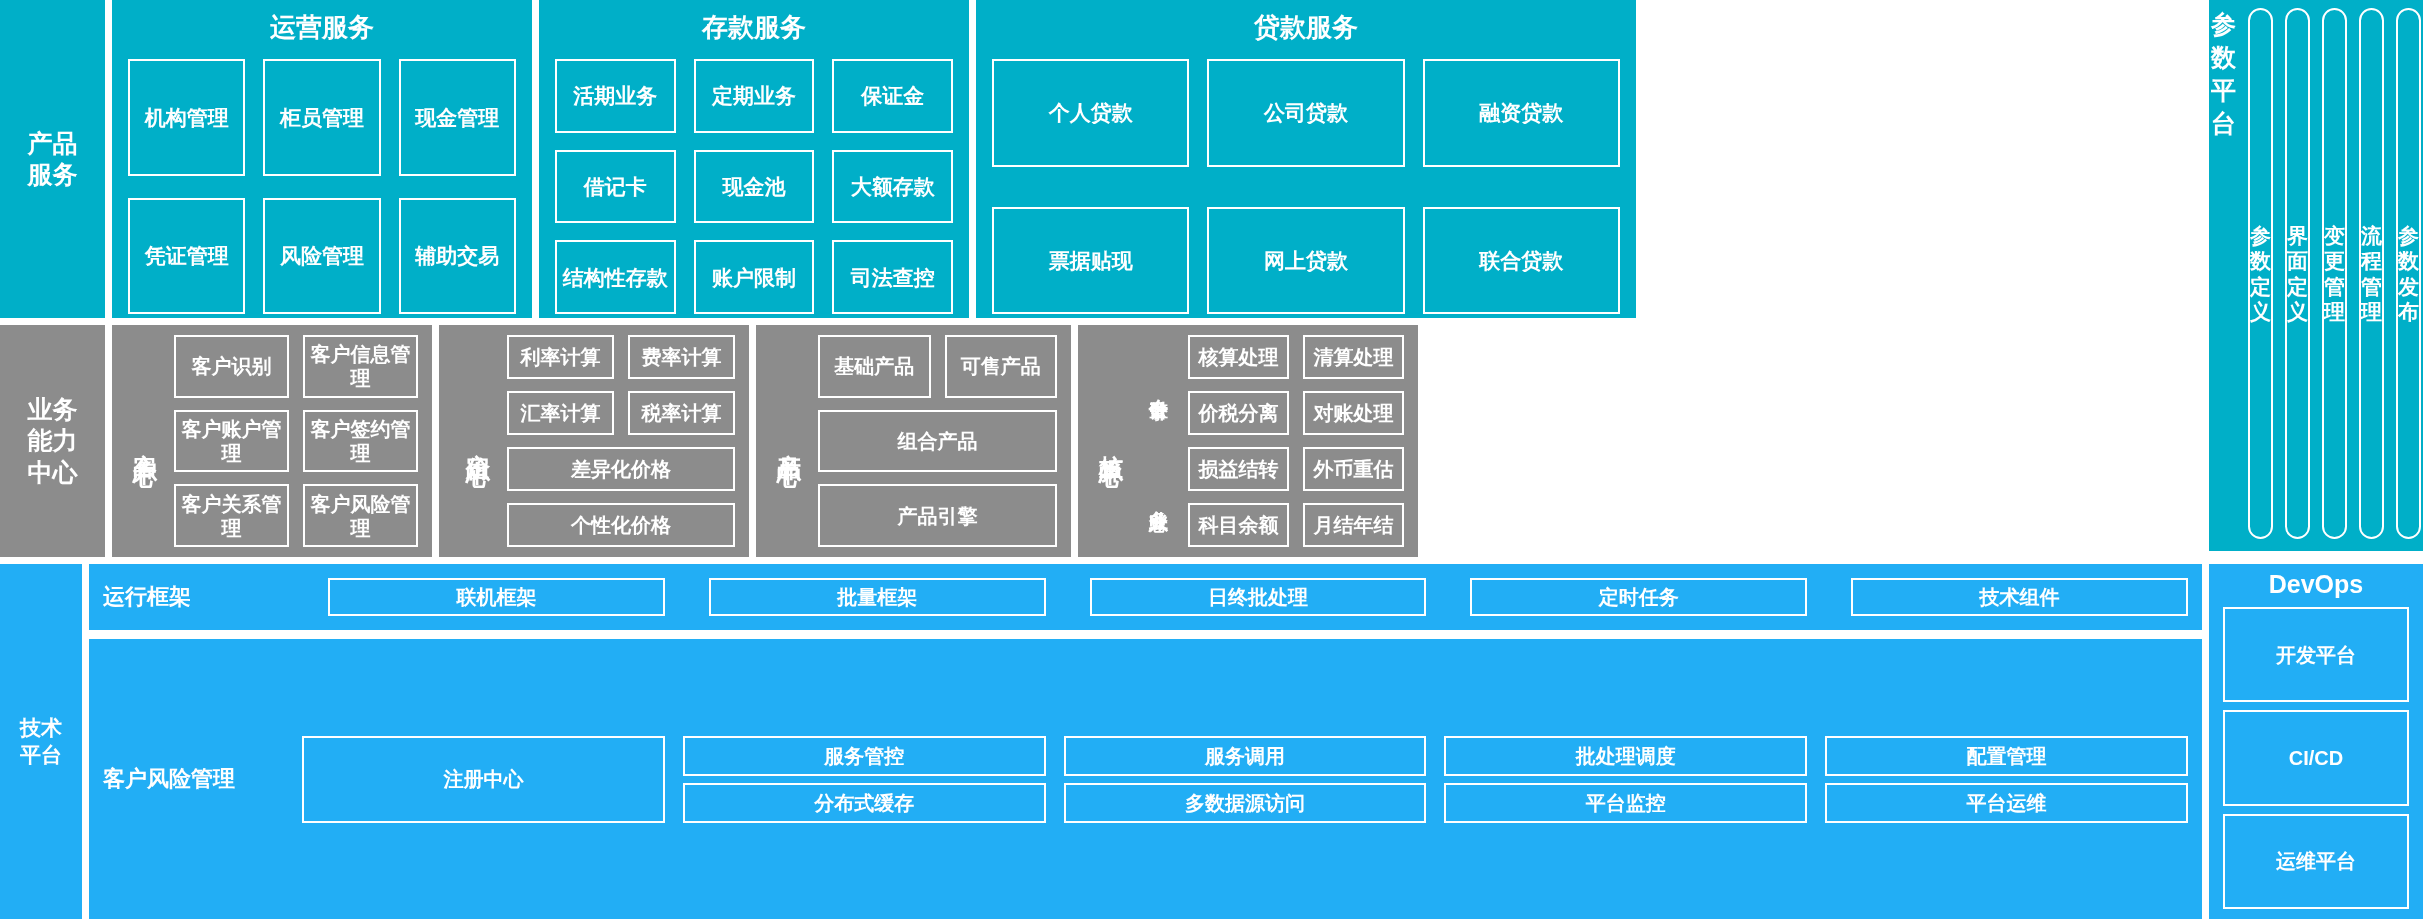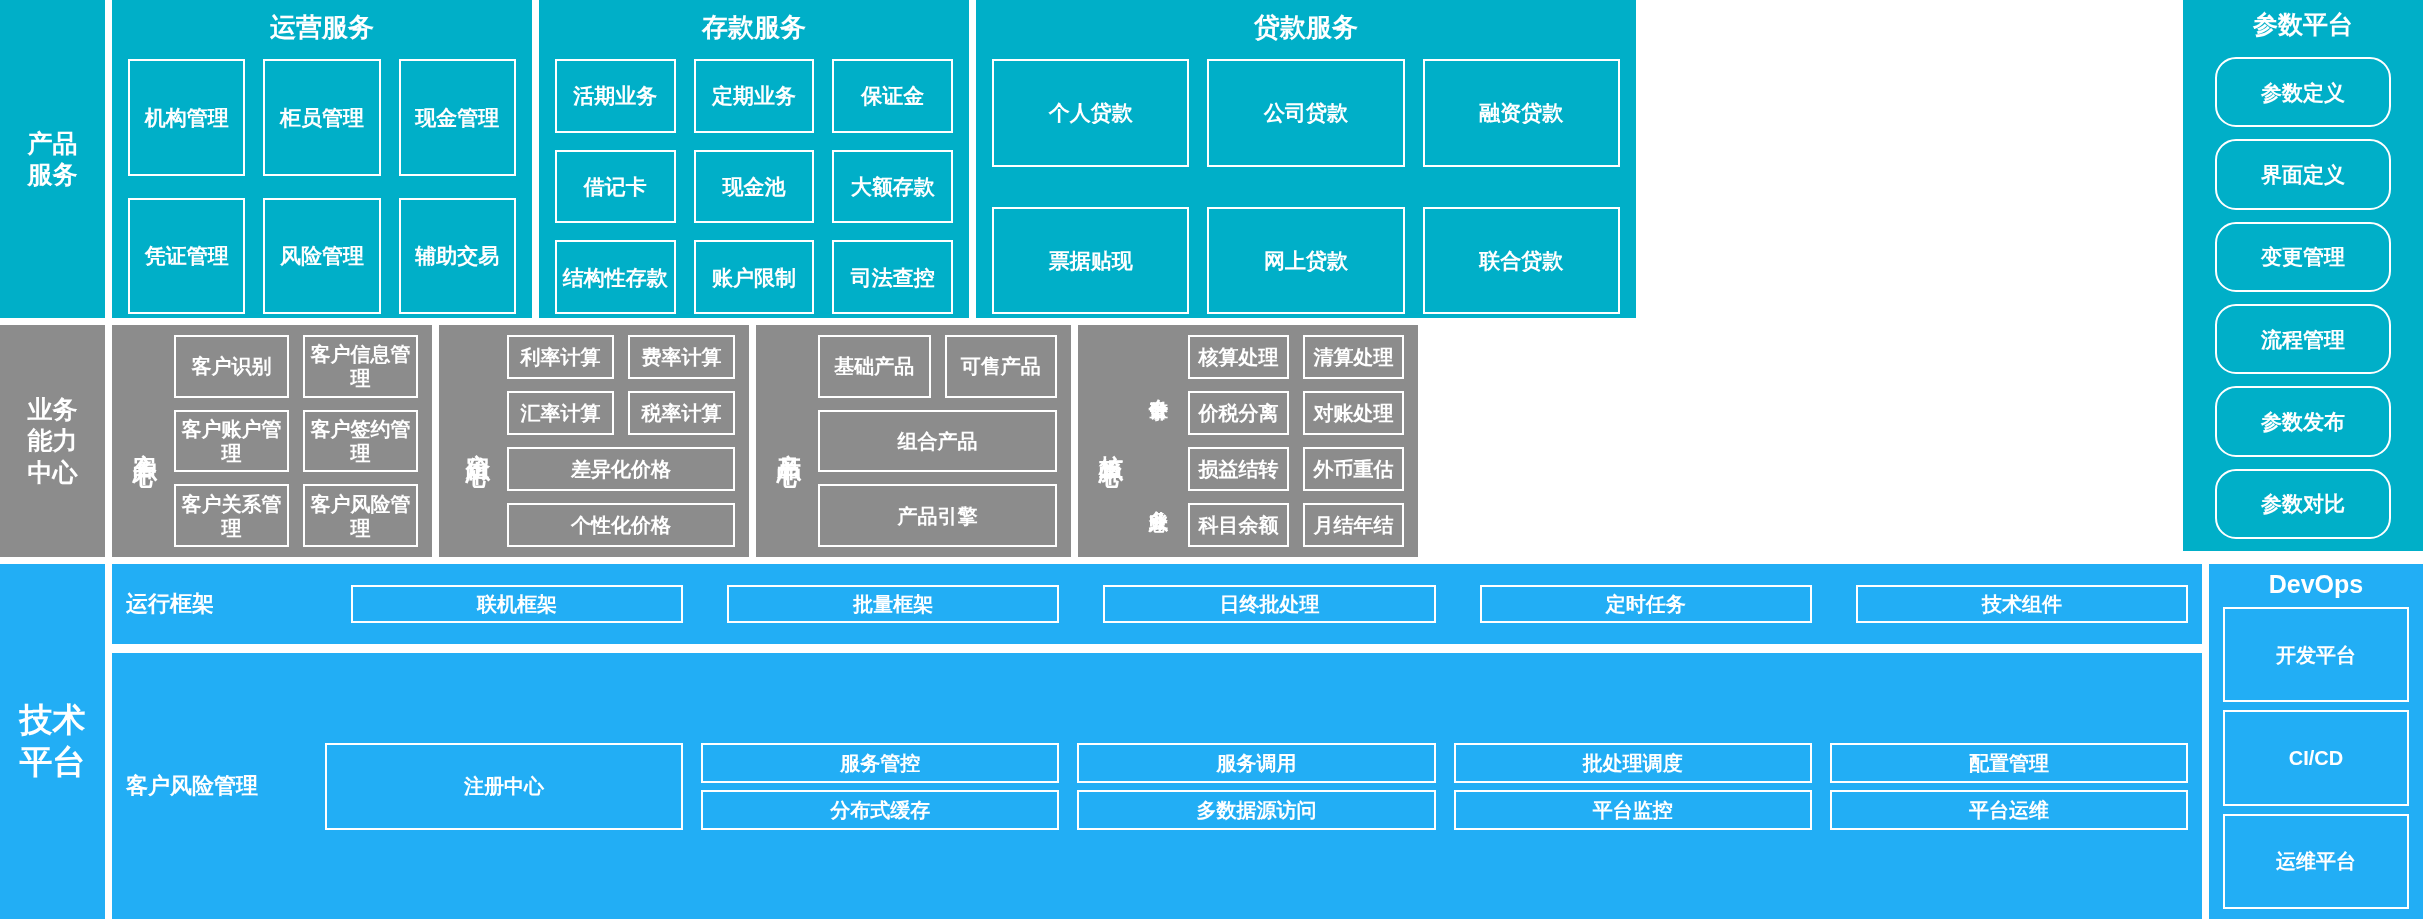--- a/index.html
+++ b/index.html
@@ -71,22 +71,22 @@
 
   #grp-operation { width: 420px; }
   #grp-deposit   { width: 430px; }
   #grp-loan      { width: 660px; }
 
   #grp-operation .svc-rows { gap: 22px; }
   #grp-operation .srow .tile { font-size: 21px; }
   #grp-loan .svc-rows { gap: 40px; }
 
   #param-platform {
-    width: 240px; display: flex; flex-direction: column;
-    padding: 8px 32px 12px; gap: 12px;
+    width: 214px; display: flex; flex-direction: row;
+    padding: 8px 2px 12px; gap: 12px;
   }
   #param-platform .sect-title { font-size: 25px; margin-bottom: 4px; }
   #param-platform .tile { flex: 1; font-size: 21px; border-radius: 21px; }
 
   
   #row-business { display: flex; gap: 7px; height: 232px; }
   #row-business .lane-label { width: 105px; font-size: 25px; }
 
   .center-group { display: flex; padding: 10px 14px; gap: 10px; }
   .center-group .vlabel { font-size: 24px; width: 38px; }
@@ -97,33 +97,33 @@
   #grp-customer  { width: 320px; }
   #grp-pricing   { width: 310px; padding-left: 20px; }
   #grp-product   { width: 315px; }
   #grp-account   { width: 340px; }
 
   #grp-account .acct-labels { display: flex; flex-direction: column; gap: 10px; width: 38px; }
   #grp-account .acct-labels .vlabel { flex: 1; font-size: 19px; width: 38px; letter-spacing: 1px; }
 
   
   #row-tech { display: flex; gap: 7px; flex: 1; }
-  #row-tech .lane-label { width: 105px; font-size: 33px; font-family: Liberation Serif, serif; }
+  #row-tech .lane-label { width: 82px; font-size: 21px; }
 
   #tech-body { flex: 1; display: flex; flex-direction: column; gap: 9px; }
   .tech-band { display: flex; align-items: center; padding: 8px 14px; gap: 14px; }
   .tech-band .band-label {
     color:#ffffff; font-weight:bold; font-size:22px;
     width: 185px; flex: 0 0 auto; text-align: left;
   }
   .tech-band .band-cols { flex: 1; display: flex; gap: 18px; }
   .tech-band .band-cols > .col { flex: 1; display: flex; flex-direction: column; gap: 7px; }
   .tech-band .tile { font-size: 20px; padding: 6px 0; }
 
-  #band-run { height: 80px; }
+  #band-run { height: 66px; }
   #band-run .tile { height: 38px; margin-left: 26px; }
   #band-base { flex: 1; }
   #band-base .col .tile { flex: 1; }
 
   #devops {
     width: 214px; display: flex; flex-direction: column;
     padding: 6px 14px 10px; gap: 8px;
   }
   #devops .sect-title { font-size: 25px; }
   #devops .tile { flex: 1; font-size: 20px; }

